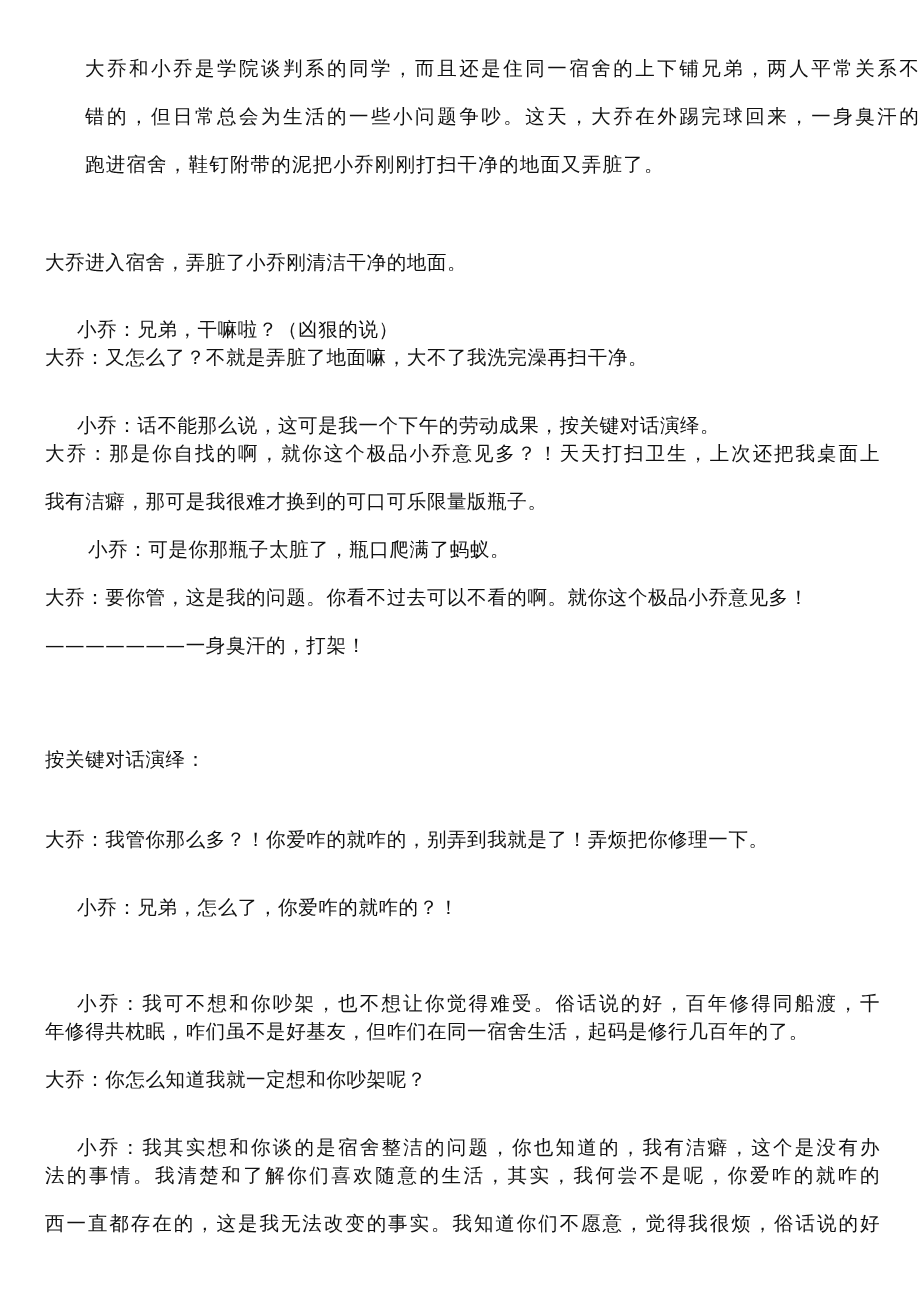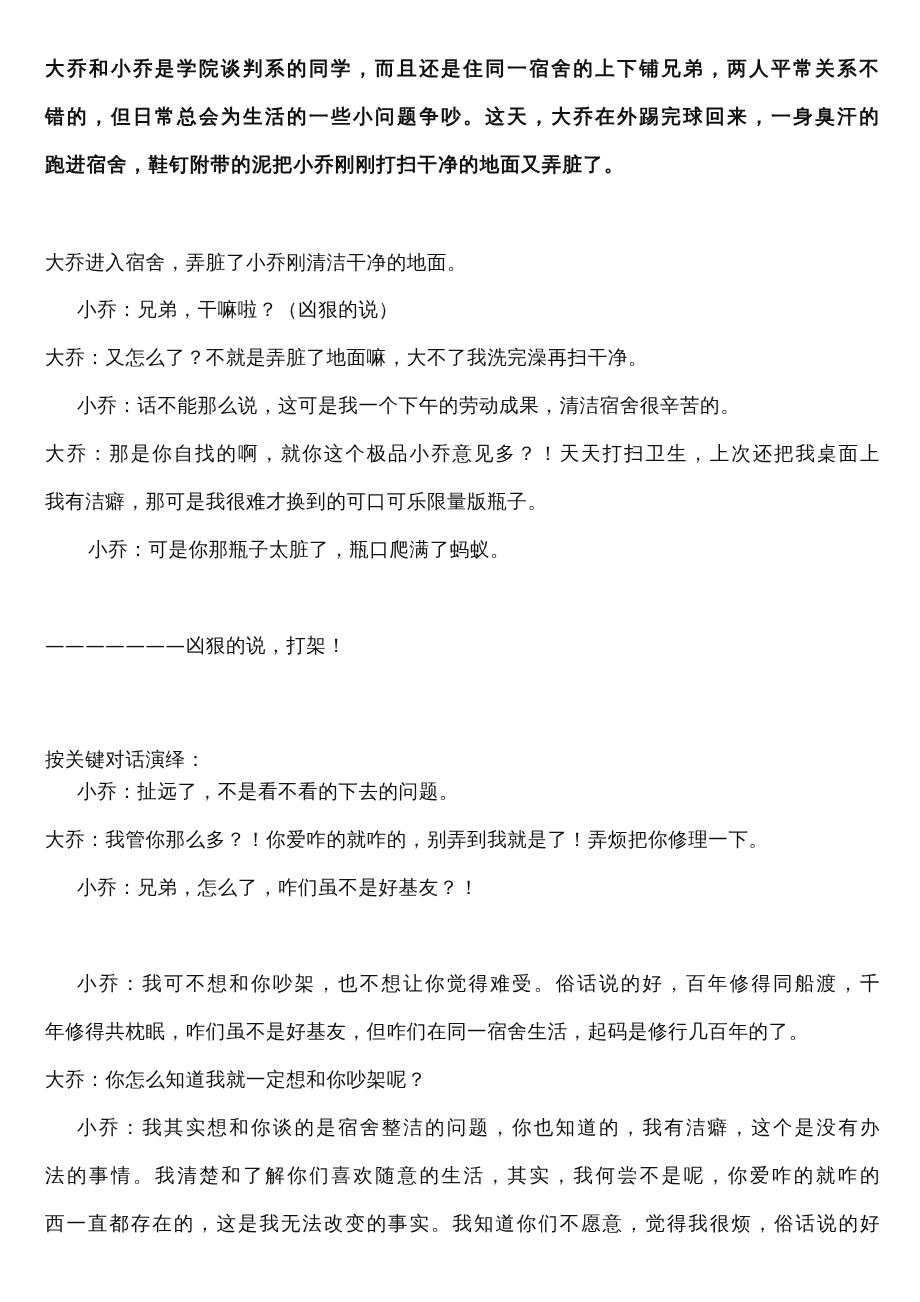--- a/index.html
+++ b/index.html
@@ -24,47 +24,47 @@
   }
   .line {
     position: absolute;
     left: 45px;
     width: 835px;
     font-size: 19.5px;
     line-height: 24px;
     white-space: nowrap;
     letter-spacing: 0.6px;
   }
-  .bold { font-weight: bold; letter-spacing: 1.2px; }
+  .bold { font-weight: normal; letter-spacing: 1.2px; margin-left: 40px; }
   .justify { text-align: justify; text-align-last: justify; }
-  .indent1 { left: 77px; }
+  .indent1 { left: 77px; margin-top: 20px; }
   .indent2 { left: 88px; }
 </style>
 </head>
 <body>
 
 <div class="page">
 
   <div class="line bold justify" style="top:57px">大乔和小乔是学院谈判系的同学，而且还是住同一宿舍的上下铺兄弟，两人平常关系不</div>
   <div class="line bold justify" style="top:105px">错的，但日常总会为生活的一些小问题争吵。这天，大乔在外踢完球回来，一身臭汗的</div>
   <div class="line bold" style="top:153px">跑进宿舍，鞋钉附带的泥把小乔刚刚打扫干净的地面又弄脏了。</div>
 
   <div class="line" style="top:251px">大乔进入宿舍，弄脏了小乔刚清洁干净的地面。</div>
   <div class="line indent1" style="top:298px">小乔：兄弟，干嘛啦？（凶狠的说）</div>
   <div class="line" style="top:346px">大乔：又怎么了？不就是弄脏了地面嘛，大不了我洗完澡再扫干净。</div>
-  <div class="line indent1" style="top:394px">小乔：话不能那么说，这可是我一个下午的劳动成果，清洁宿舍很辛苦的。</div>
+  <div class="line indent1" style="top:394px">小乔：话不能那么说，这可是我一个下午的劳动成果，按关键对话演绎。</div>
   <div class="line justify" style="top:442px">大乔：那是你自找的啊，就你这个极品小乔意见多？！天天打扫卫生，上次还把我桌面上</div>
   <div class="line" style="top:490px">我有洁癖，那可是我很难才换到的可口可乐限量版瓶子。</div>
   <div class="line indent2" style="top:538px">小乔：可是你那瓶子太脏了，瓶口爬满了蚂蚁。</div>
-  <div class="line" style="top:634px">———————凶狠的说，打架！</div>
+  <div class="line" style="top:586px">大乔：要你管，这是我的问题。你看不过去可以不看的啊。就你这个极品小乔意见多！</div>
+  <div class="line" style="top:634px">———————一身臭汗的，打架！</div>
 
   <div class="line" style="top:748px">按关键对话演绎：</div>
-  <div class="line indent1" style="top:780px">小乔：扯远了，不是看不看的下去的问题。</div>
   <div class="line" style="top:828px">大乔：我管你那么多？！你爱咋的就咋的，别弄到我就是了！弄烦把你修理一下。</div>
-  <div class="line indent1" style="top:876px">小乔：兄弟，怎么了，咋们虽不是好基友？！</div>
+  <div class="line indent1" style="top:876px">小乔：兄弟，怎么了，你爱咋的就咋的？！</div>
   <div class="line indent1 justify" style="top:972px; width:803px">小乔：我可不想和你吵架，也不想让你觉得难受。俗话说的好，百年修得同船渡，千</div>
   <div class="line" style="top:1020px">年修得共枕眠，咋们虽不是好基友，但咋们在同一宿舍生活，起码是修行几百年的了。</div>
   <div class="line" style="top:1068px">大乔：你怎么知道我就一定想和你吵架呢？</div>
   <div class="line indent1 justify" style="top:1116px; width:803px">小乔：我其实想和你谈的是宿舍整洁的问题，你也知道的，我有洁癖，这个是没有办</div>
   <div class="line justify" style="top:1164px">法的事情。我清楚和了解你们喜欢随意的生活，其实，我何尝不是呢，你爱咋的就咋的</div>
   <div class="line justify" style="top:1212px">西一直都存在的，这是我无法改变的事实。我知道你们不愿意，觉得我很烦，俗话说的好</div>
 
 </div>
 
 </body></html>

